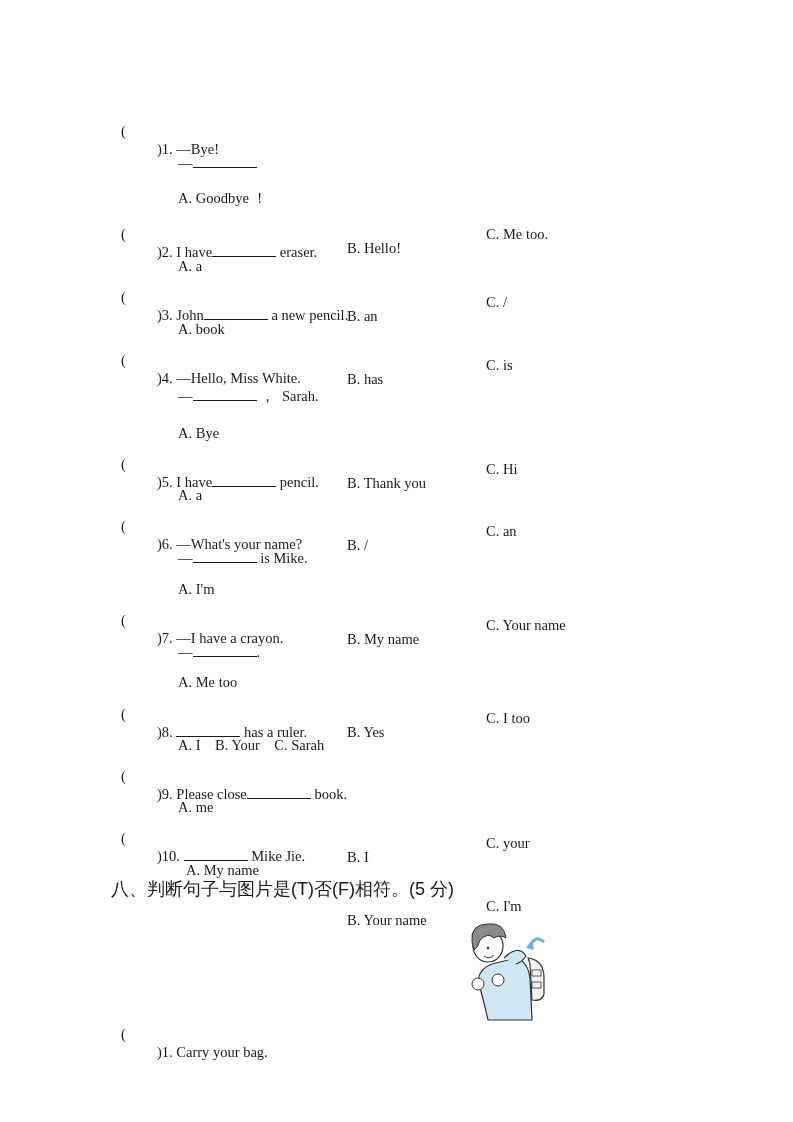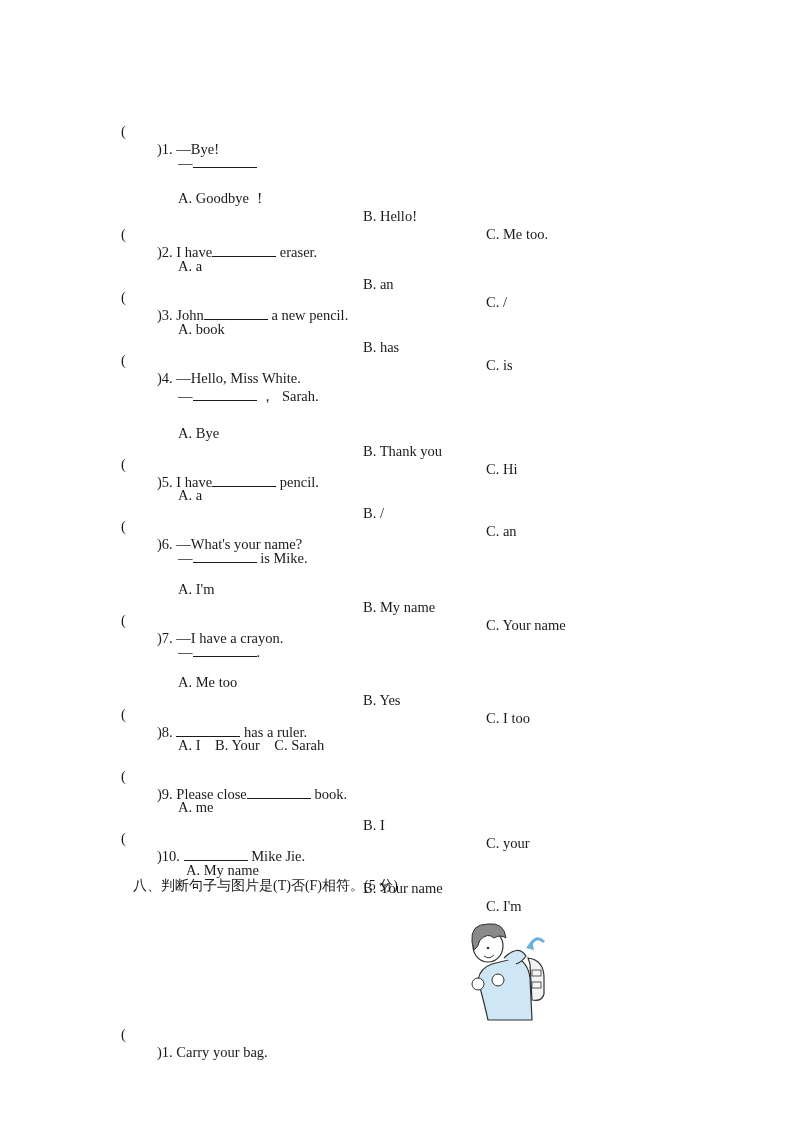--- a/index.html
+++ b/index.html
@@ -5,24 +5,24 @@
   html, body { margin: 0; padding: 0; background: #ffffff; }
   body {
     width: 793px; height: 1122px; position: relative; overflow: hidden;
     font-family: "Liberation Serif", serif; font-size: 14.5px; color: #1a1a1a;
   }
   .line { position: absolute; white-space: pre; line-height: 18px; }
   .paren-open { position: absolute; left: 121px; }
   .qtext { position: absolute; left: 157px; }
   .sub { position: absolute; left: 178px; }
   .optA { position: absolute; left: 178px; }
-  .optB { position: absolute; left: 363px; }
+  .optB { position: absolute; left: 347px; margin-top: 32px; }
   .optC { position: absolute; left: 486px; }
   .blank { display: inline-block; border-bottom: 1px solid #1a1a1a; width: 64px; height: 13px; vertical-align: baseline; }
-  .section-title { position: absolute; left: 133px; font-family: Liberation Serif, serif; font-size: 14px; }
+  .section-title { position: absolute; left: 111px; font-family: Liberation Sans, sans-serif; font-size: 18px; }
   .pic { position: absolute; left: 458px; left: 458px; top: 918px; width: 96px; height: 104px; }
 </style>
 </head>
 <body>
 
 <div class="line" style="top:104px;width:100%">
   <span class="paren-open">(</span>
   <span class="qtext"><span>)1. </span><span>—Bye!</span></span>
 </div>
 <div class="line" style="top:136px;width:100%">

